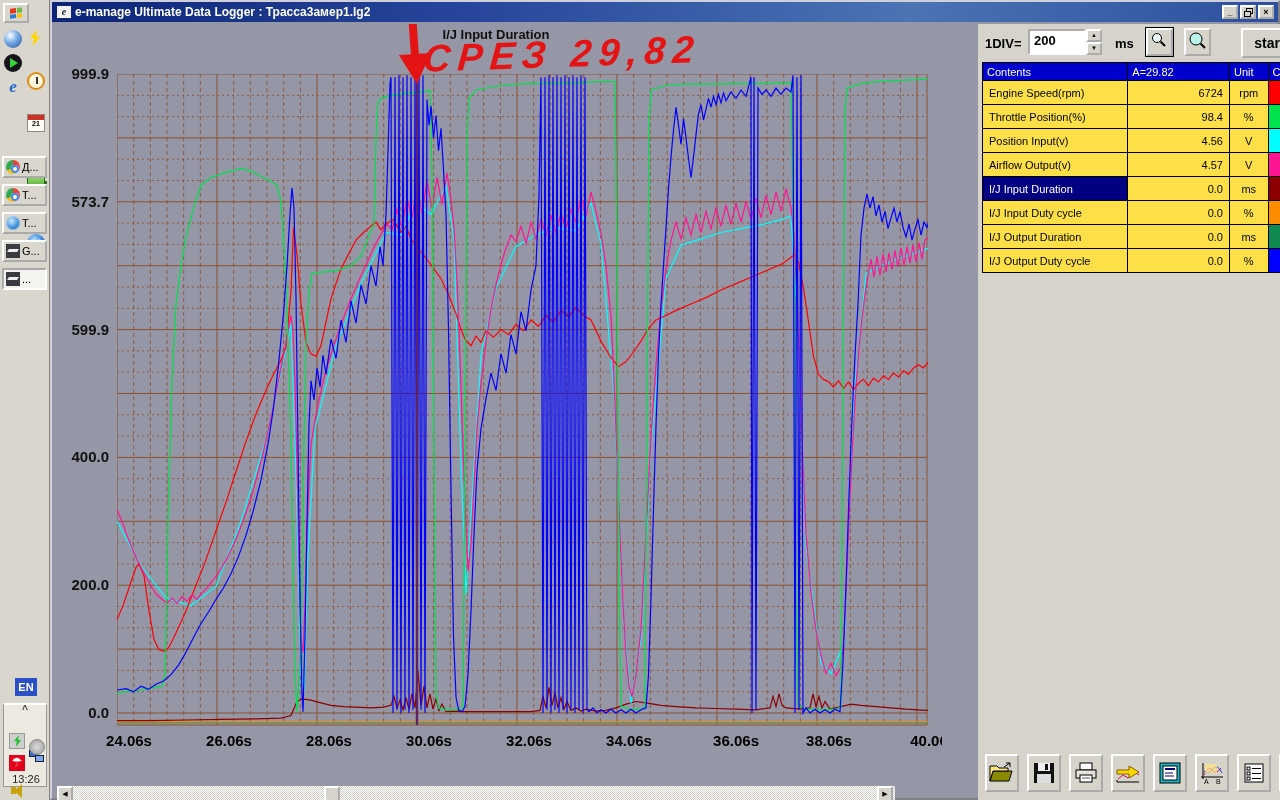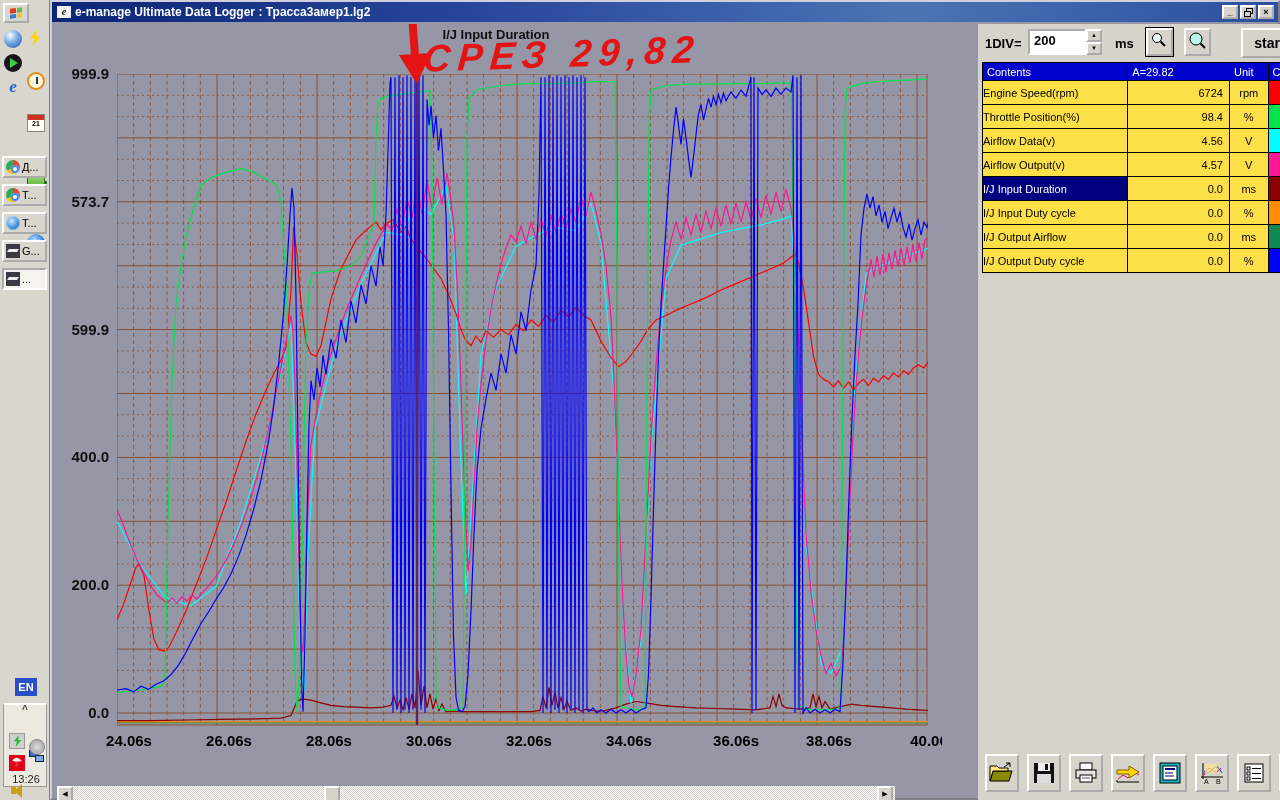--- a/index.html
+++ b/index.html
@@ -119,21 +119,21 @@
   .zbtn { position:absolute; top:4px; width:27px; height:28px; background:#d6d3ca; border:2px outset #fff; }
   .zbtn.focus { outline:1px solid #000; }
   .startbtn { position:absolute; left:263px; top:4px; width:57px; height:30px; background:#d6d3ca;
               border:2px outset #fff; font:bold 14px "Liberation Sans",sans-serif; text-align:center; line-height:26px; }
 
   table.chan { position:absolute; left:4px; top:38px; width:313px; border-collapse:collapse;
                font:11px "Liberation Sans",sans-serif; background:#fde047; border:1px solid #000; }
   table.chan th { background:#0000cc; color:#fff; font-weight:normal; text-align:left; height:18px;
                   padding-left:4px; border:1px solid #000; overflow:hidden; white-space:nowrap; }
   table.chan td { border:1px solid #000; height:24px; overflow:hidden; white-space:nowrap; }
-  td.c1 { width:143px; padding-left:0;margin-left:28px; }
+  td.c1 { width:143px; padding-left:6px;margin-left:28px; }
   td.c2 { width:100px; text-align:right; padding-right:6px; }
   td.c3 { width:38px; text-align:center; }
   td.c4 { width:26px; padding:0; }
   tr.sel td.c1 { background:#000080; color:#fff; }
   th.h1{width:143px;} th.h2{width:100px;} th.h3{width:38px;} th.h4{width:26px; max-width:26px;}
 
   .btoolbar { position:absolute; left:0; top:730px; width:337px; height:42px; }
   .toolbtn { position:absolute; top:0; width:34px; height:38px; background:#d6d3ca; border:2px outset #fff;
              display:flex; align-items:center; justify-content:center; }
 </style>
@@ -404,21 +404,21 @@
             <td class="c3">rpm</td>
             <td class="c4" style="background: rgb(255, 0, 0);"></td>
           </tr>
           <tr>
             <td class="c1">Throttle Position(%)</td>
             <td class="c2">98.4</td>
             <td class="c3">%</td>
             <td class="c4" style="background: rgb(0, 226, 76);"></td>
           </tr>
           <tr>
-            <td class="c1">Airflow Data(v)</td>
+            <td class="c1">Position Input(v)</td>
             <td class="c2">4.56</td>
             <td class="c3">V</td>
             <td class="c4" style="background: rgb(0, 255, 255);"></td>
           </tr>
           <tr>
             <td class="c1">Airflow Output(v)</td>
             <td class="c2">4.57</td>
             <td class="c3">V</td>
             <td class="c4" style="background: rgb(255, 20, 147);"></td>
           </tr>
@@ -428,21 +428,21 @@
             <td class="c3">ms</td>
             <td class="c4" style="background: rgb(139, 0, 0);"></td>
           </tr>
           <tr>
             <td class="c1">I/J Input Duty cycle</td>
             <td class="c2">0.0</td>
             <td class="c3">%</td>
             <td class="c4" style="background: rgb(255, 140, 0);"></td>
           </tr>
           <tr>
-            <td class="c1">I/J Output Airflow</td>
+            <td class="c1">I/J Output Duration</td>
             <td class="c2">0.0</td>
             <td class="c3">ms</td>
             <td class="c4" style="background: rgb(16, 138, 80);"></td>
           </tr>
           <tr>
             <td class="c1">I/J Output Duty cycle</td>
             <td class="c2">0.0</td>
             <td class="c3">%</td>
             <td class="c4" style="background: rgb(0, 0, 255);"></td>
           </tr>

